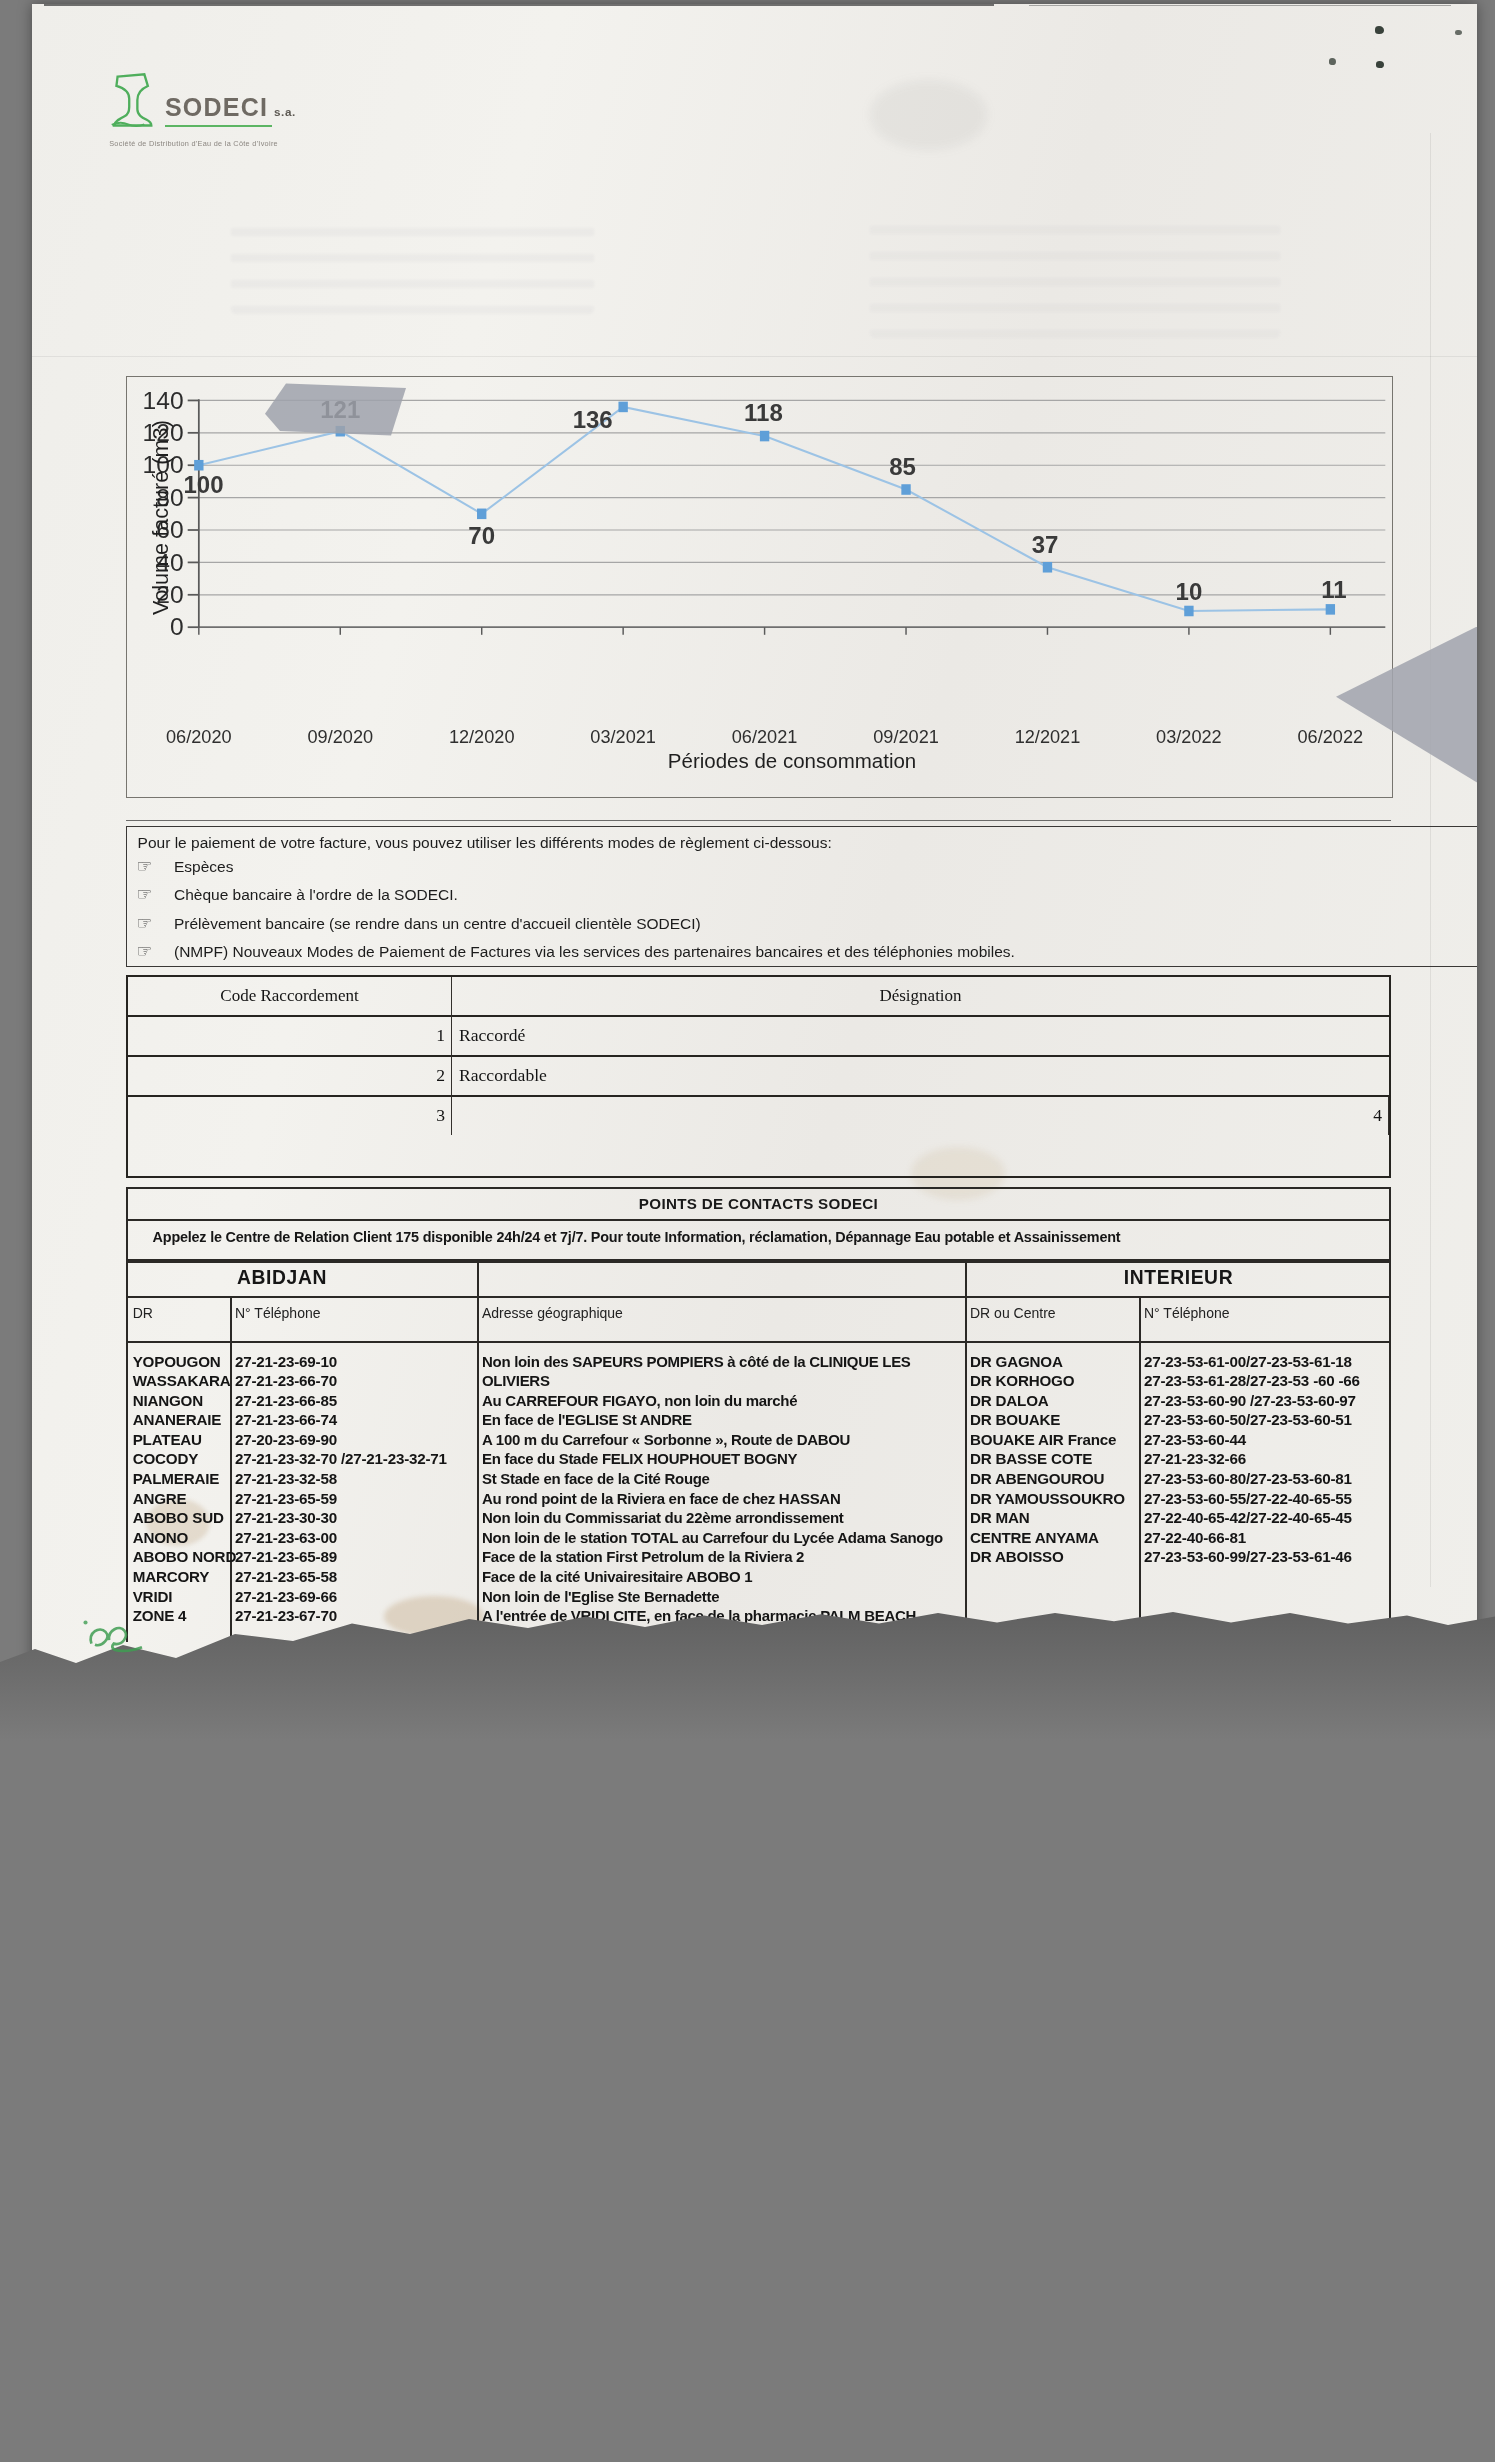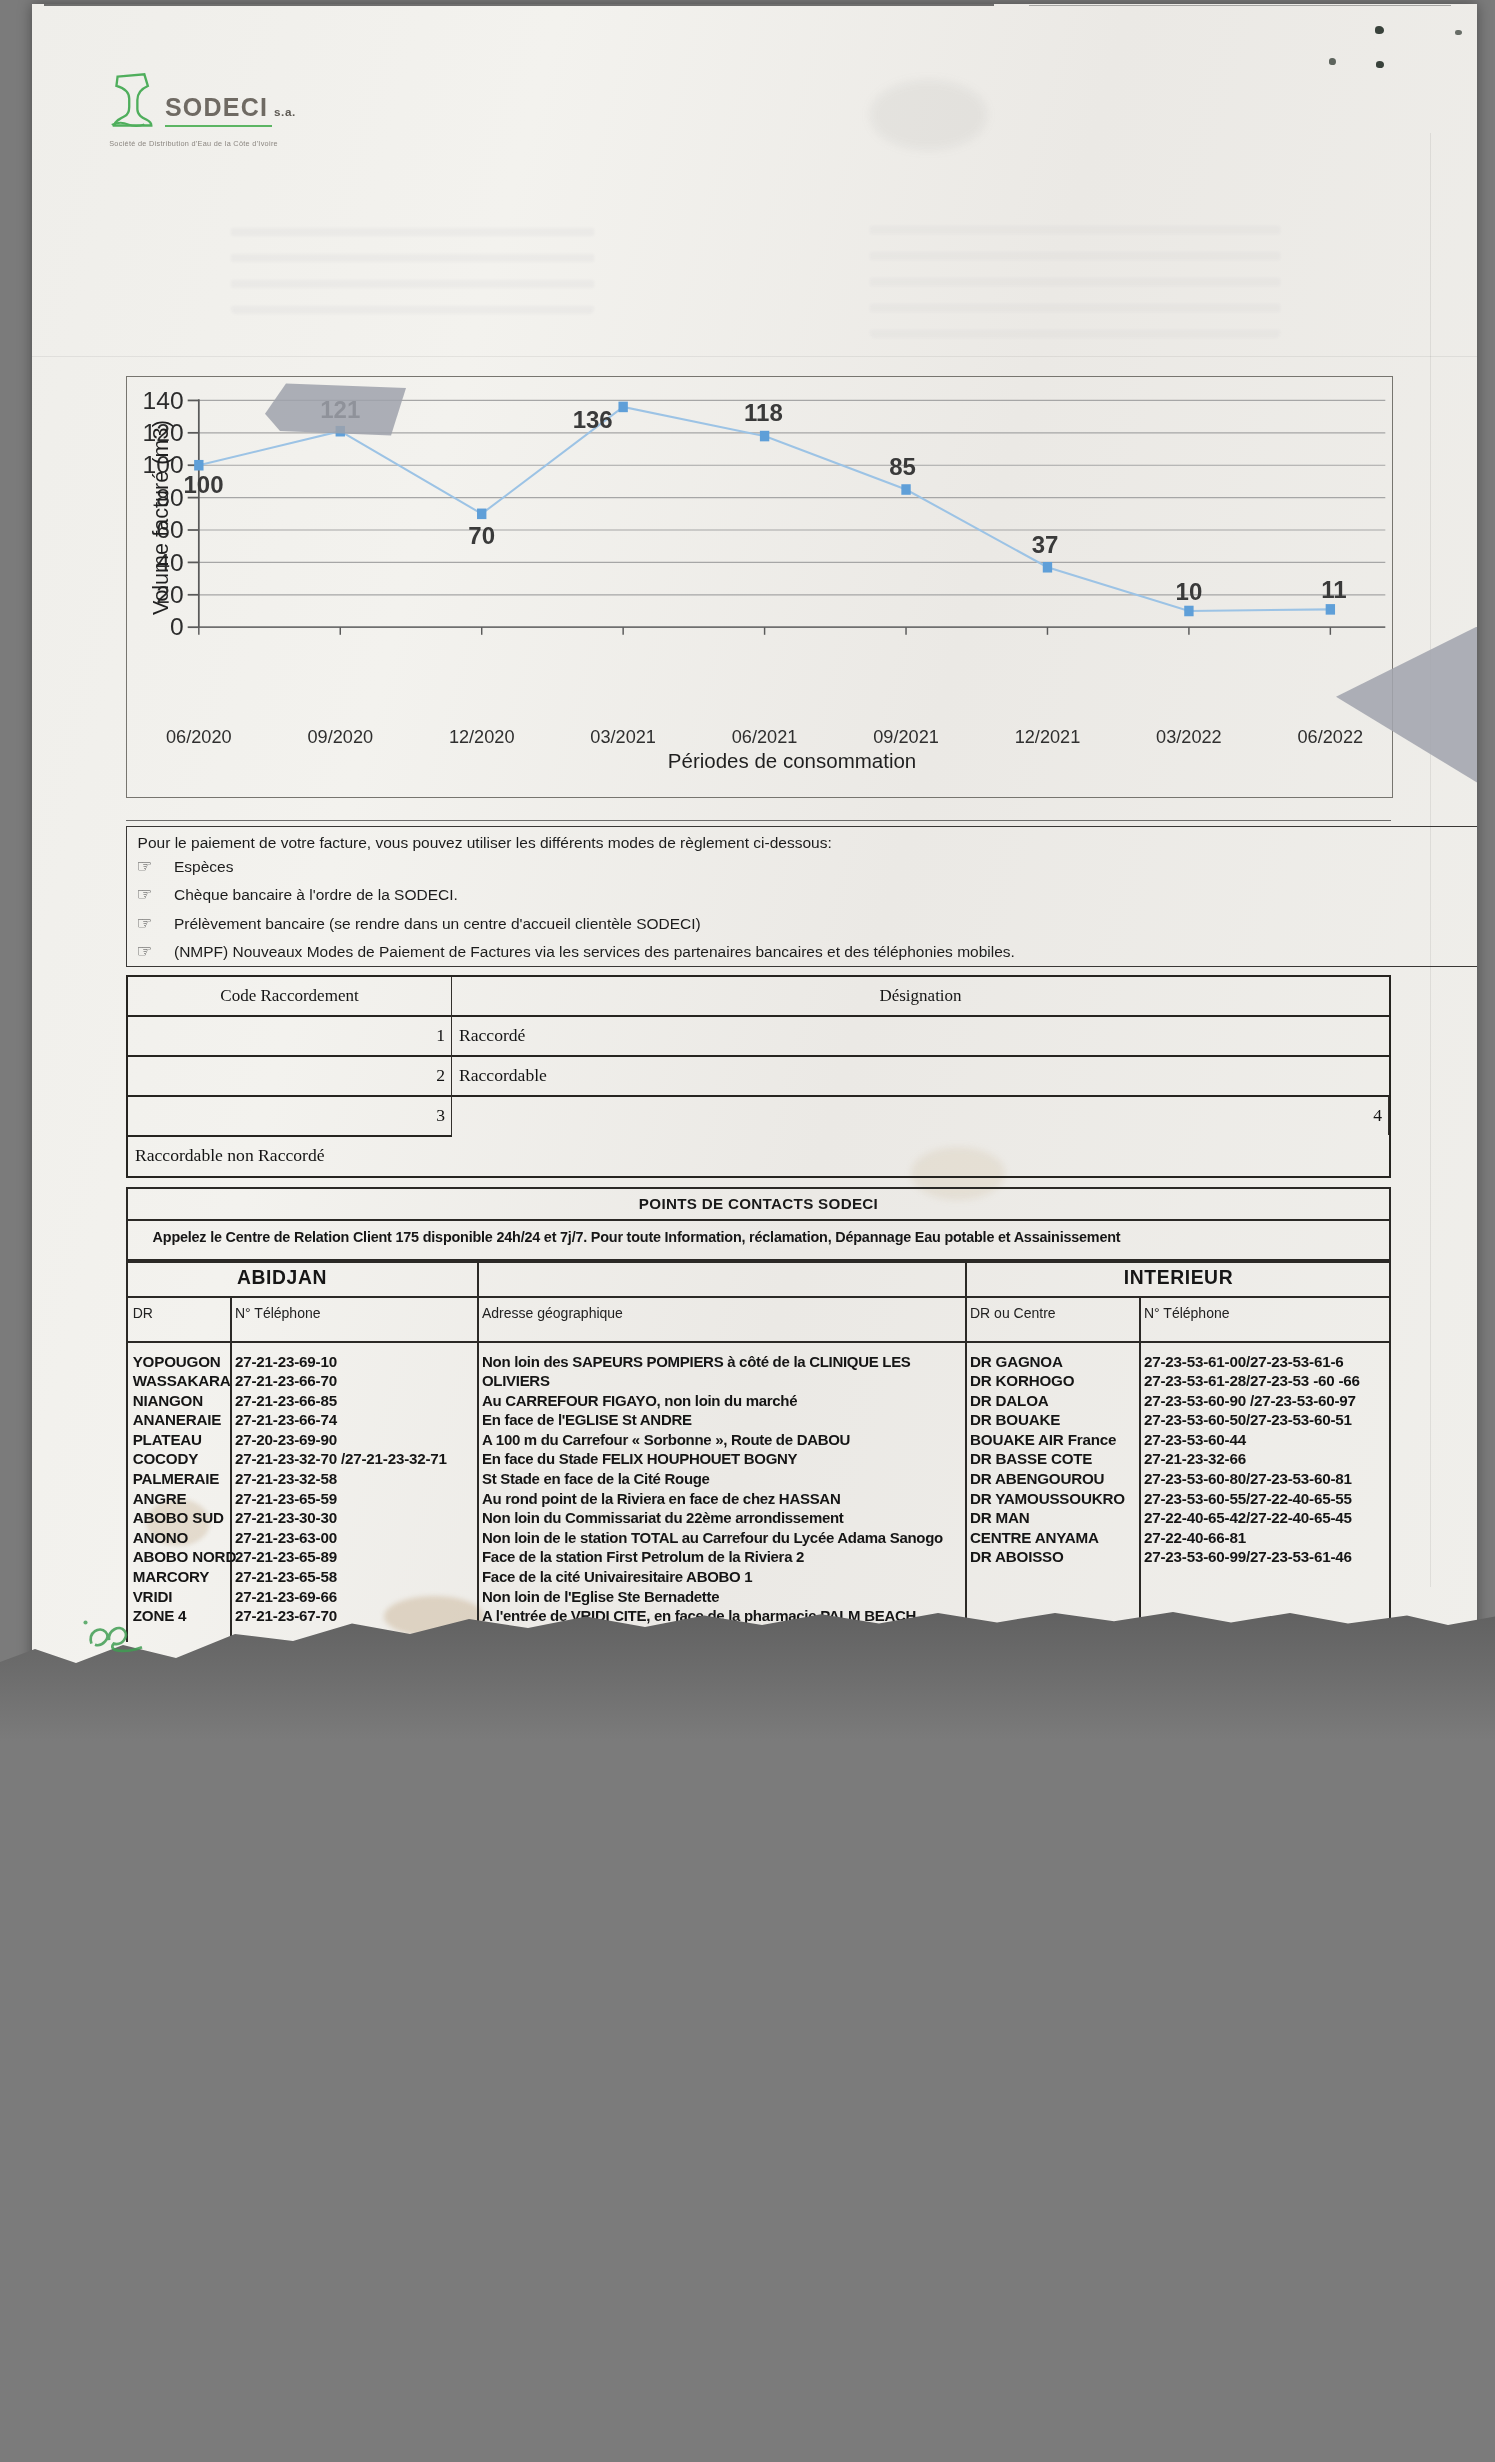--- a/index.html
+++ b/index.html
@@ -205,21 +205,20 @@
 
     <div class="code-table" id="code-table">
         <div class="code-cell r0 c0 hdr">Code Raccordement</div>
         <div class="code-cell r0 c1 hdr">Désignation</div>
         <div class="code-cell r1 c0">1</div>
         <div class="code-cell r1 c1">Raccordé</div>
         <div class="code-cell r2 c0">2</div>
         <div class="code-cell r2 c1">Raccordable</div>
         <div class="code-cell r3 c0">3</div>
         <div class="code-cell r4 c0">4</div>
-        <div class="code-cell r4 c1">Raccordable non Raccordé</div>
       </div>
 
     <div class="points-box">POINTS DE CONTACTS SODECI</div>
     <div class="hotline-box">
       <div class="hotline-text">Appelez le Centre de Relation Client 175 disponible 24h/24 et 7j/7. Pour toute Information, réclamation, Dépannage Eau potable et Assainissement</div>
     </div>
     <div class="contacts">
       <div class="c-row-group">
         <div class="c-region" style="left:0;width:308px;">ABIDJAN</div>
         <div class="c-region" style="left:837px;width:427px;">INTERIEUR</div>
@@ -290,21 +289,21 @@
           <div class="c-line">DR BOUAKE</div>
           <div class="c-line">BOUAKE AIR France</div>
           <div class="c-line">DR BASSE COTE</div>
           <div class="c-line">DR ABENGOUROU</div>
           <div class="c-line">DR YAMOUSSOUKRO</div>
           <div class="c-line">DR MAN</div>
           <div class="c-line">CENTRE ANYAMA</div>
           <div class="c-line">DR ABOISSO</div>
         </div>
       <div class="c-col" id="col-ctel" style="left:1016px;">
-          <div class="c-line">27-23-53-61-00/27-23-53-61-6</div>
+          <div class="c-line">27-23-53-61-00/27-23-53-61-18</div>
           <div class="c-line">27-23-53-61-28/27-23-53 -60 -66</div>
           <div class="c-line">27-23-53-60-90 /27-23-53-60-97</div>
           <div class="c-line">27-23-53-60-50/27-23-53-60-51</div>
           <div class="c-line">27-23-53-60-44</div>
           <div class="c-line">27-21-23-32-66</div>
           <div class="c-line">27-23-53-60-80/27-23-53-60-81</div>
           <div class="c-line">27-23-53-60-55/27-22-40-65-55</div>
           <div class="c-line">27-22-40-65-42/27-22-40-65-45</div>
           <div class="c-line">27-22-40-66-81</div>
           <div class="c-line">27-23-53-60-99/27-23-53-61-46</div>

